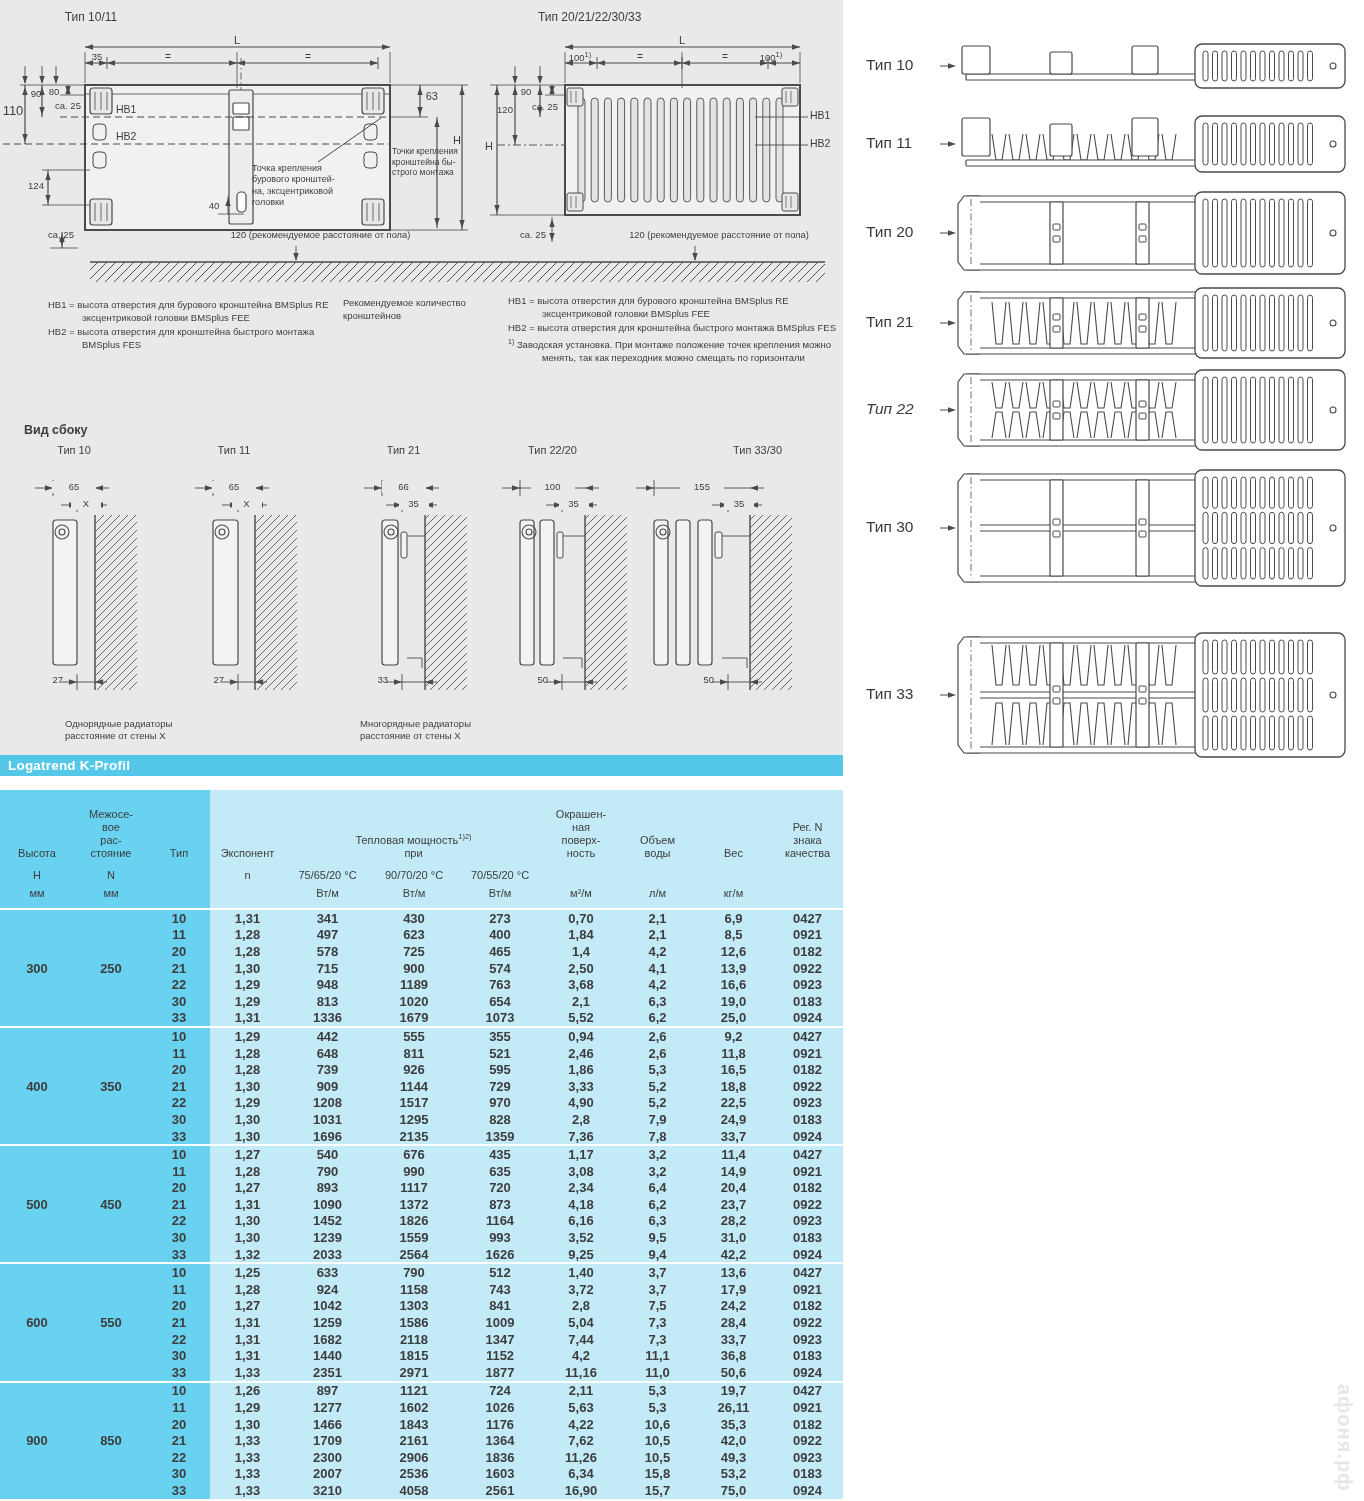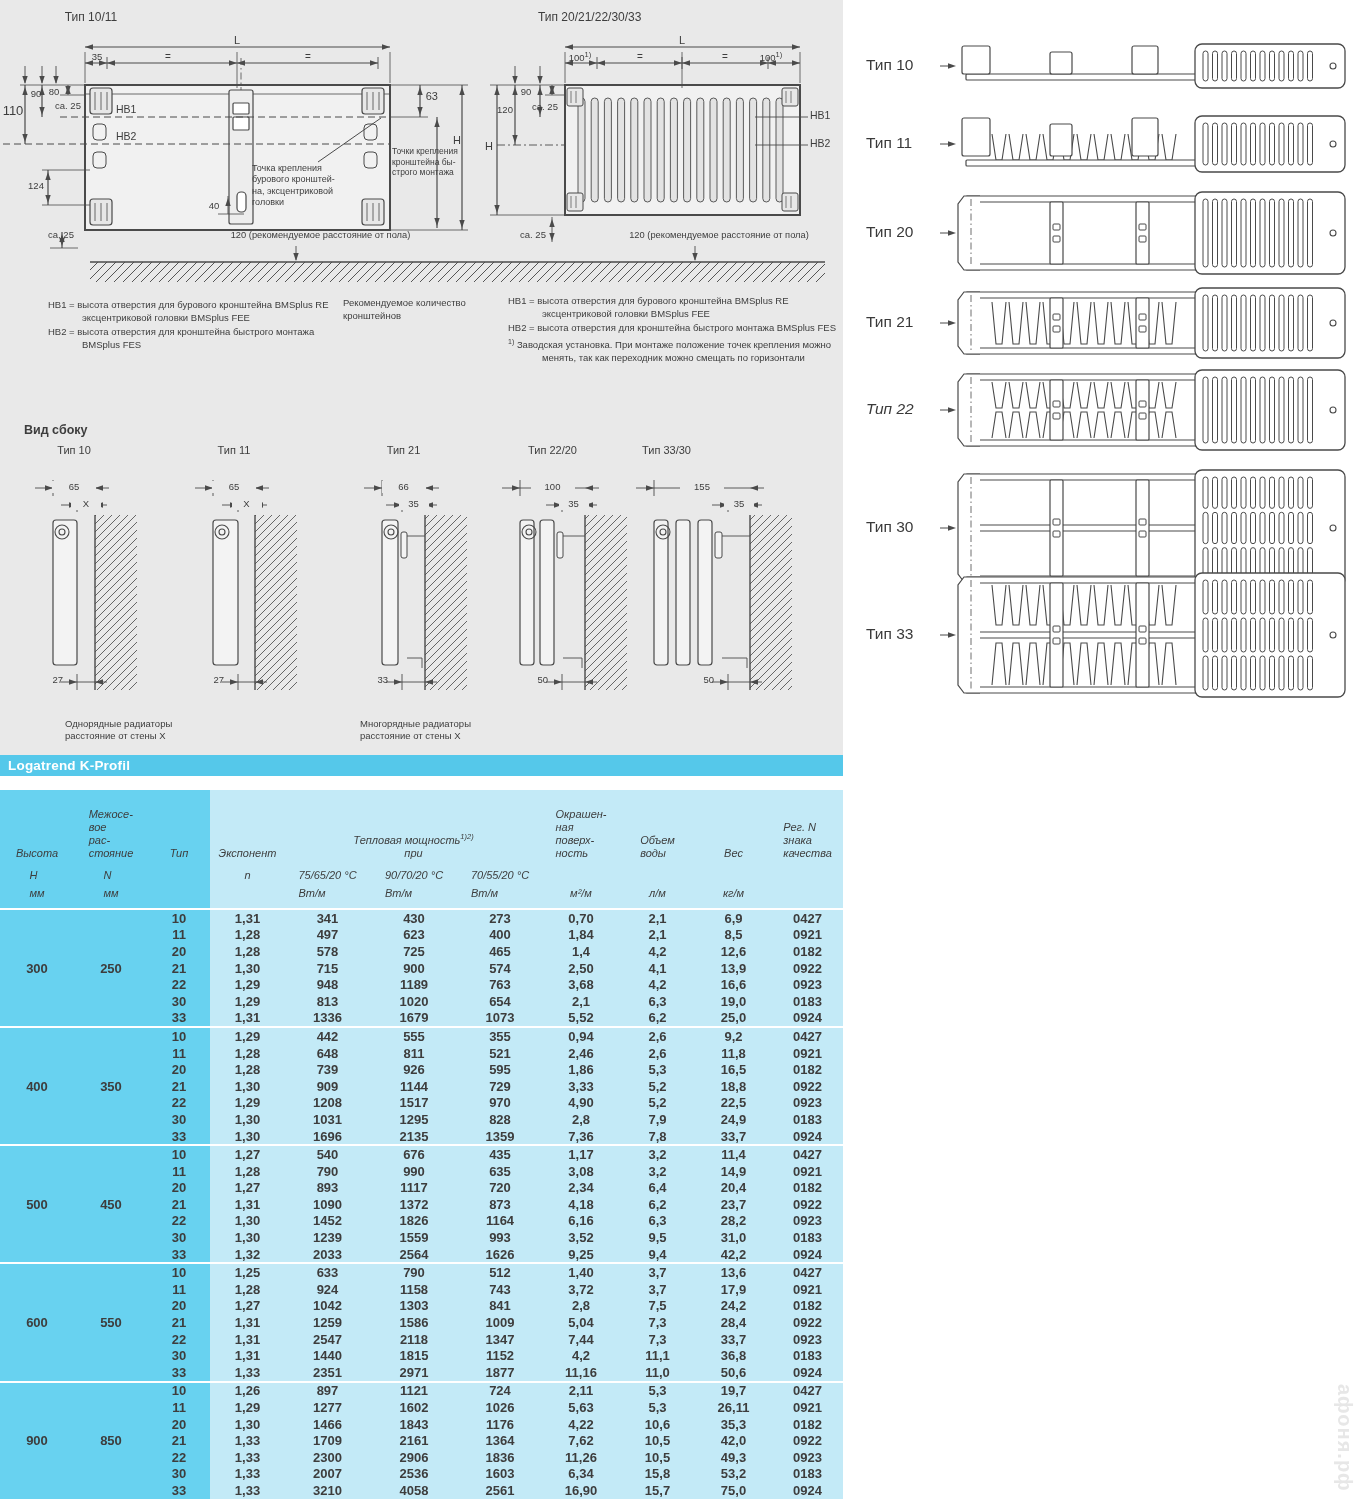--- a/index.html
+++ b/index.html
@@ -33,21 +33,21 @@
   .tbl{position:absolute;left:0;top:755px;width:843px;}
   .tbl-title{height:21px;background:var(--cyan);color:#ffffff;font-weight:bold;font-size:13.5px;
     line-height:21px;padding-left:8px;letter-spacing:.2px;}
   .tbl-header{margin-top:14px;display:grid;position:relative;
     grid-template-columns:74px 74px 62px 75px 85px 88px 84px 78px 75px 77px 71px;
     grid-template-rows:75px 43px;font-size:11px;color:var(--ink);}
   .hbg{z-index:0;}
   .hbg.dark{grid-column:1/4;grid-row:1/3;background:var(--dark);}
   .hbg.light{grid-column:4/12;grid-row:1/3;background:var(--light);}
   .hc{z-index:1;display:flex;flex-direction:column;justify-content:flex-end;align-items:center;
-      text-align:left;white-space:pre-line;line-height:13px;padding-bottom:5px;font-style:italic;}
+      text-align:center;white-space:pre-line;line-height:13px;padding-bottom:5px;}
   .hc.u{justify-content:flex-start;line-height:18px;padding-top:1px;padding-bottom:0;}
   .gc1{grid-column:1}.gc2{grid-column:2}.gc3{grid-column:3}.gc4{grid-column:4}
   .gc5{grid-column:5}.gc6{grid-column:6}.gc7{grid-column:7}.gc8{grid-column:8}
   .gc9{grid-column:9}.gc10{grid-column:10}.gc11{grid-column:11}
   .gr1{grid-row:1}.gr2{grid-row:2}
   .power{grid-column:5/8;}
   sup{font-size:7.5px;}
   .block{position:relative;border-top:2px solid #ffffff;}
   .trow{display:grid;grid-template-columns:74px 74px 62px 75px 85px 88px 84px 78px 75px 77px 71px;
     height:16.6px;font-size:13px;color:var(--ink);font-weight:bold;}
@@ -422,21 +422,21 @@
       <div class="lbl" style="left: 231.5px; top: 498px; width: 30px; text-align: center; font-size: 9.5px; background: rgb(233, 233, 233);">X</div>
       <div class="lbl" style="left: 198px; top: 674px; width: 26px; text-align: right; font-size: 9.5px;">27</div>
       <div class="lbl" style="left: 343.5px; top: 444px; width: 120px; text-align: center; font-size: 11px;">Тип 21</div>
       <div class="lbl" style="left: 381.5px; top: 481px; width: 44px; text-align: center; font-size: 9.5px; background: rgb(233, 233, 233);">66</div>
       <div class="lbl" style="left: 398.5px; top: 498px; width: 30px; text-align: center; font-size: 9.5px; background: rgb(233, 233, 233);">35</div>
       <div class="lbl" style="left: 362px; top: 674px; width: 26px; text-align: right; font-size: 9.5px;">33</div>
       <div class="lbl" style="left: 492.5px; top: 444px; width: 120px; text-align: center; font-size: 11px;">Тип 22/20</div>
       <div class="lbl" style="left: 530.5px; top: 481px; width: 44px; text-align: center; font-size: 9.5px; background: rgb(233, 233, 233);">100</div>
       <div class="lbl" style="left: 558.5px; top: 498px; width: 30px; text-align: center; font-size: 9.5px; background: rgb(233, 233, 233);">35</div>
       <div class="lbl" style="left: 522px; top: 674px; width: 26px; text-align: right; font-size: 9.5px;">50</div>
-      <div class="lbl" style="left: 642px; top: 444px; width: 120px; text-align: left; font-size: 11px;">Тип 33/30</div>
+      <div class="lbl" style="left: 662px; top: 444px; width: 120px; text-align: right; font-size: 11px;">Тип 33/30</div>
       <div class="lbl" style="left: 680px; top: 481px; width: 44px; text-align: center; font-size: 9.5px; background: rgb(233, 233, 233);">155</div>
       <div class="lbl" style="left: 724px; top: 498px; width: 30px; text-align: center; font-size: 9.5px; background: rgb(233, 233, 233);">35</div>
       <div class="lbl" style="left: 688px; top: 674px; width: 26px; text-align: right; font-size: 9.5px;">50</div>
     </div>
   <div class="lbl" style="left:65px;top:718px;font-size:9.5px;">Однорядные радиаторы
 расстояние от стены X</div>
   <div class="lbl" style="left:360px;top:718px;font-size:9.5px;">Многорядные радиаторы
 расстояние от стены X</div>
 </div>
 
@@ -677,21 +677,21 @@
           <rect x="400.5" y="79.66666666666667" width="5" height="31.333333333333336" rx="2.5" fill="none" stroke="#4a4a4a" stroke-width="1"></rect>
           <rect x="410" y="79.66666666666667" width="5" height="31.333333333333336" rx="2.5" fill="none" stroke="#4a4a4a" stroke-width="1"></rect>
           <rect x="419.5" y="79.66666666666667" width="5" height="31.333333333333336" rx="2.5" fill="none" stroke="#4a4a4a" stroke-width="1"></rect>
           <rect x="429" y="79.66666666666667" width="5" height="31.333333333333336" rx="2.5" fill="none" stroke="#4a4a4a" stroke-width="1"></rect>
           <rect x="438.5" y="79.66666666666667" width="5" height="31.333333333333336" rx="2.5" fill="none" stroke="#4a4a4a" stroke-width="1"></rect>
           <rect x="448" y="79.66666666666667" width="5" height="31.333333333333336" rx="2.5" fill="none" stroke="#4a4a4a" stroke-width="1"></rect>
           <rect x="457.5" y="79.66666666666667" width="5" height="31.333333333333336" rx="2.5" fill="none" stroke="#4a4a4a" stroke-width="1"></rect>
           <circle cx="483" cy="60" r="3" fill="none" stroke="#4a4a4a" stroke-width="1.1"></circle>
         </svg></div>
     </div>
-    <div class="prow" style="top: 553px; height: 132px;">
+    <div class="prow" style="top: 613px; height: 132px;">
       <span class="plabel" style="top: 54px;">Тип 33</span>
       <div><svg width="514" height="132" viewBox="0 0 514 132">
           <line x1="90" y1="64" x2="102" y2="64" stroke="#4a4a4a" stroke-width="1"></line>
           <polygon points="106,64 98,61.3 98,66.7" fill="#4a4a4a"></polygon>
           <rect x="116" y="6" width="232" height="6" rx="1" fill="#fff" stroke="#4a4a4a" stroke-width="1.2"></rect>
           <rect x="116" y="61" width="232" height="6" rx="1" fill="#fff" stroke="#4a4a4a" stroke-width="1.2"></rect>
           <rect x="116" y="116" width="232" height="6" rx="1" fill="#fff" stroke="#4a4a4a" stroke-width="1.2"></rect>
           <path d="M 142,14 L 146,54 L 152,54 L 156,14" fill="none" stroke="#4a4a4a" stroke-width="1.1"></path>
           <path d="M 159,14 L 163,54 L 169,54 L 173,14" fill="none" stroke="#4a4a4a" stroke-width="1.1"></path>
           <path d="M 176,14 L 180,54 L 186,54 L 190,14" fill="none" stroke="#4a4a4a" stroke-width="1.1"></path>
@@ -1141,21 +1141,21 @@
           <div class="cl">5,04</div>
           <div class="cl">7,3</div>
           <div class="cl">28,4</div>
           <div class="cl">0922</div>
         </div>
         <div class="trow">
           <div class="cd"></div>
           <div class="cd"></div>
           <div class="cd">22</div>
           <div class="cl">1,31</div>
-          <div class="cl">2547</div>
+          <div class="cl">1682</div>
           <div class="cl">2118</div>
           <div class="cl">1347</div>
           <div class="cl">7,44</div>
           <div class="cl">7,3</div>
           <div class="cl">33,7</div>
           <div class="cl">0923</div>
         </div>
         <div class="trow">
           <div class="cd"></div>
           <div class="cd"></div>

